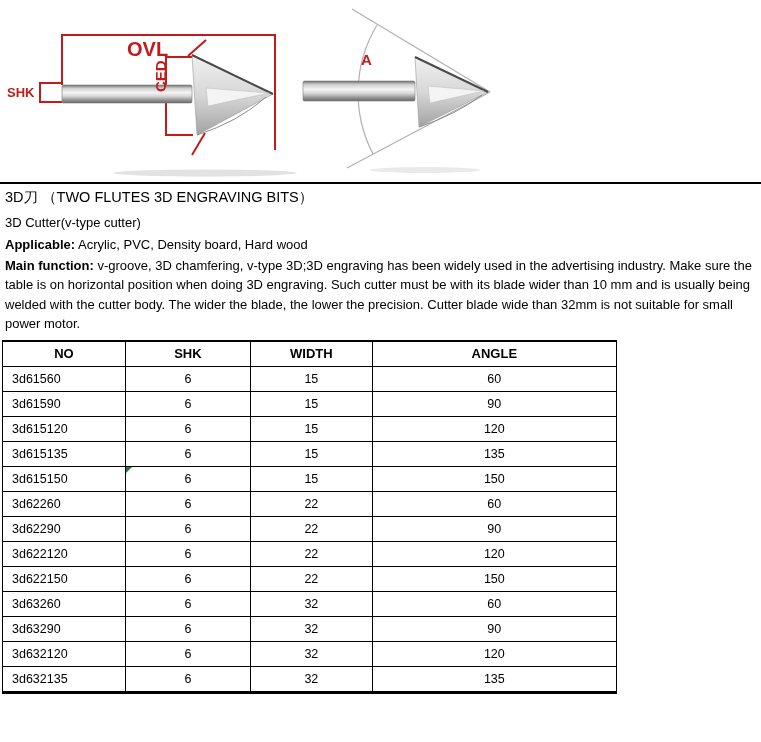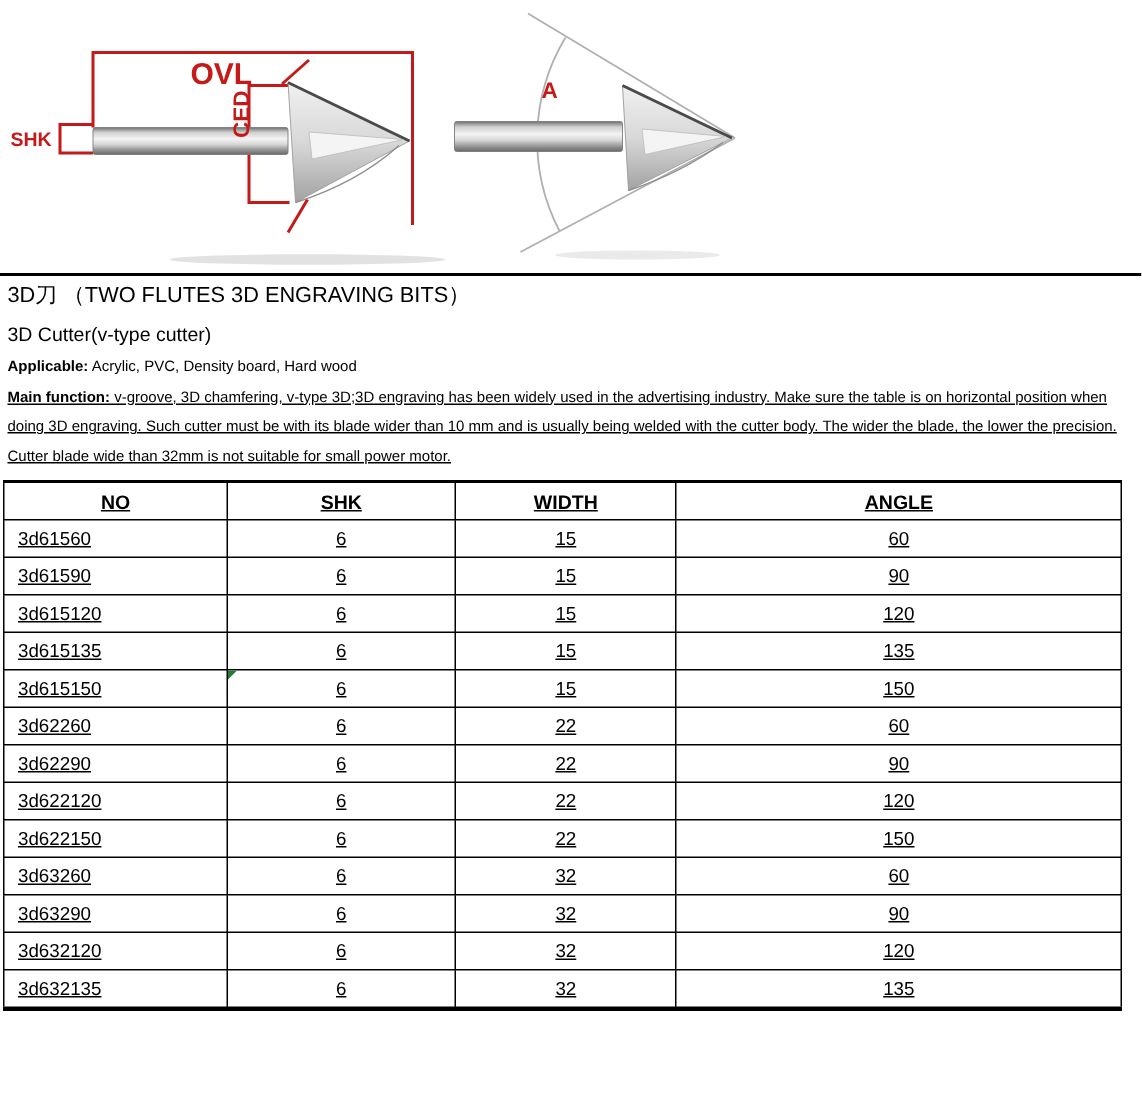--- a/index.html
+++ b/index.html
@@ -8,26 +8,26 @@
     font-family:"Liberation Sans", sans-serif;
     overflow:hidden;
   }
   .diagram{display:block;}
   .dim-line{stroke:var(--dim,#c41a1a);stroke-width:2;fill:none;}
   .dim-text{fill:var(--dim,#c41a1a);font-weight:bold;font-family:"Liberation Sans",sans-serif;}
   .photo-line{stroke:#b0b0b0;stroke-width:1.2;fill:none;}
   .section-rule{border:0;border-top:2px solid #000;margin:0;}
   .page-title{font-size:14.5px;font-weight:normal;margin:5px 0 0 5px;line-height:17px;}
   .sub-title{font-size:13px;font-weight:normal;margin:9px 0 0 5px;line-height:15px;}
-  .body-line{font-size:10px;margin:5px 6px 0 5px;line-height:19.5px;width:750px;}
-  .body-para{margin-top:1px;text-decoration:underline;}
+  .body-line{font-size:13px;margin:5px 6px 0 5px;line-height:19.5px;width:750px;}
+  .body-para{margin-top:1px;}
   table.spec{
     border-collapse:collapse;table-layout:fixed;
-    width:746px;margin:6px 0 0 2px;
-    border:1px solid #000;border-top:2px solid #000;border-bottom:3px solid #000;text-decoration:underline;
+    width:615px;margin:6px 0 0 2px;
+    border:1px solid #000;border-top:2px solid #000;border-bottom:3px solid #000;
   }
   .spec th,.spec td{
     border:1px solid #000;height:24px;padding:0;
     text-align:center;font-size:12.5px;overflow:hidden;white-space:nowrap;
   }
   .spec th{font-size:13px;font-weight:bold;}
   .spec td.col-no{text-align:left;padding-left:9px;}
   .note-marker{
     position:absolute;top:0;left:0;width:0;height:0;
     border-top:6px solid #1e7e34;border-right:6px solid transparent;

